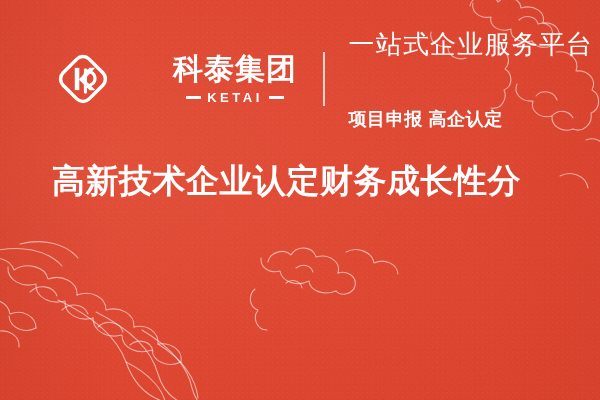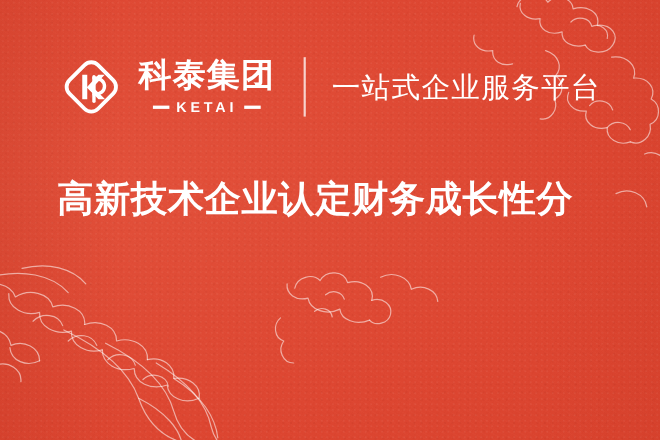--- a/index.html
+++ b/index.html
@@ -78,20 +78,21 @@
   .logo-mark {
     width: 62px;
     height: 62px;
     flex: 0 0 62px;
     margin-right: 12px;
   }
   .logo-words {
     display: flex;
     flex-direction: column;
     justify-content: center;
+    margin-left: 47px;
   }
   .logo-cn {
     color: #ffffff;
     font-size: 30px;
     line-height: 1;
     font-weight: bold;
     letter-spacing: 1px;
     white-space: nowrap;
   }
   .logo-en {
@@ -244,20 +245,21 @@
           <span>KETAI</span>
           <span class="dash right"></span>
         </div>
       </div>
     </div>
 
     <div class="divider"></div>
 
     <div class="tagline">
       <div class="tagline-main">一站式企业服务平台</div>
+      <div class="tagline-sub">项目申报 高企认定</div>
     </div>
 
   </div>
 
   <div class="title">
     <span class="title-line">高新技术企业认定财务成长性分</span>
   </div>
 
 </div>
 

